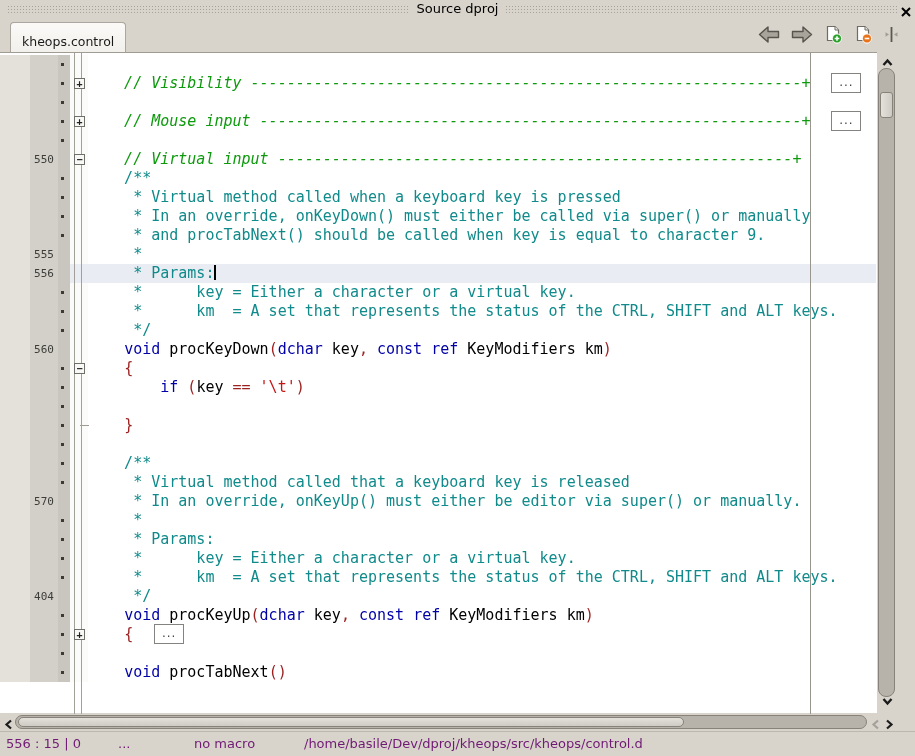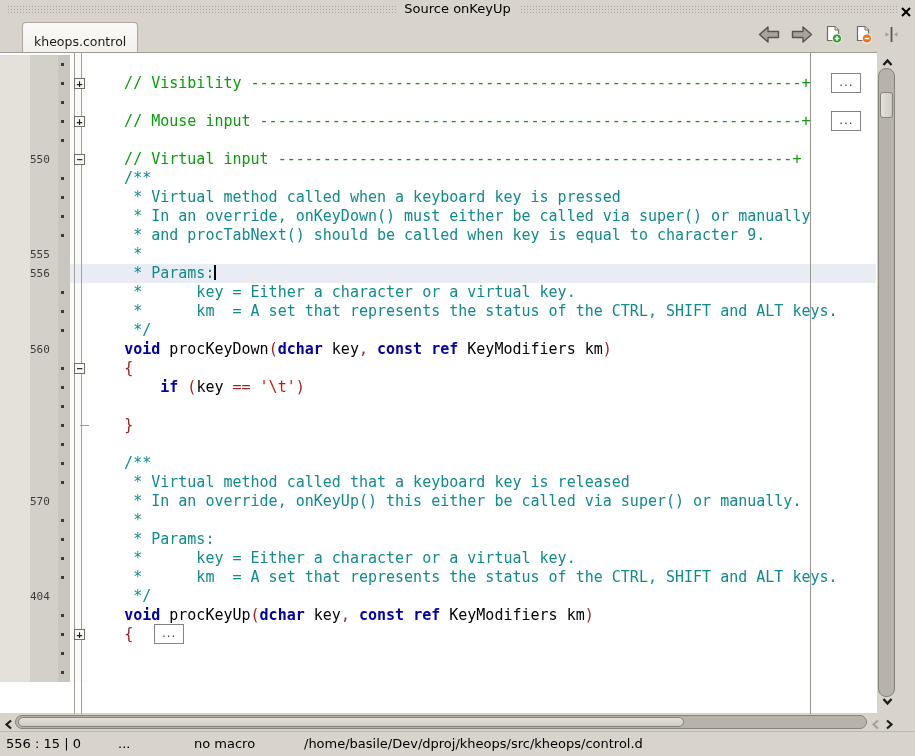--- a/index.html
+++ b/index.html
@@ -13,43 +13,43 @@
   .titlebar{position:absolute;left:0;top:0;width:915px;height:19px}
   .titlebar .grip{position:absolute;left:7px;right:16px;top:5px;bottom:5px;
     background-image:radial-gradient(circle,#a6a299 0.9px,transparent 1px);
     background-size:3px 3px}
   .titlebar .title{position:absolute;left:50%;top:0;transform:translateX(-50%);
     height:19px;line-height:17px;font-size:13px;color:#000;background:#d8d4cb;
     padding:0 8px;white-space:nowrap}
   .titlebar .close{position:absolute;right:3px;top:3px;width:12px;height:12px;cursor:pointer}
   
   .tabbar{position:absolute;left:0;top:19px;width:915px;height:31px}
-  .tab{position:absolute;left:22px;top:3px;height:36px;box-sizing:border-box;
+  .tab{position:absolute;left:10px;top:3px;height:36px;box-sizing:border-box;
     border:1px solid #aaa69d;border-bottom:none;border-radius:4px 4px 0 0;
     background:linear-gradient(#fbfaf8,#f0eee9);
     font-size:12.5px;line-height:26px;color:#1a1a1a;padding:6px 11px;white-space:nowrap}
   .tools{position:absolute;right:16px;top:6px;display:flex;gap:11px;align-items:center}
   .tools .btn{display:block;cursor:pointer}
   
   .editor-shell{position:absolute;left:0;top:52px;width:897px;height:661px;
     background:#ffffff;border-top:1px solid #a09c94;box-sizing:content-box}
   .rows{position:absolute;left:0;top:2px;width:876px;height:659px;overflow:hidden}
   .row{display:flex;height:19px}
   .ga{width:30px;background:#e4e1da;flex:none}
   .gb{width:28px;background:#d3d0c9;flex:none;font-family:"DejaVu Sans Mono",monospace;
-    font-size:11px;line-height:19px;color:#3c3c38;text-align:left}
+    font-size:11px;line-height:19px;color:#3c3c38;text-align:center}
   .gc{width:12px;background:#c9c6bf;flex:none;position:relative}
   .gc .dot{position:absolute;left:3px;top:8px;width:3px;height:3px;background:#3a3a36}
   .gf{width:18px;background:#fbfbf9;flex:none;position:relative}
   .code{flex:1;white-space:pre;font-family:"DejaVu Sans Mono",monospace;
     font-size:15px;line-height:19px;color:#000;overflow:visible}
   .row.cur .gf,.row.cur .code{background:var(--curline)}
   .t-pl{color:var(--plain)}
-  .t-kw{color:var(--keyword);font-weight:bold}
-  .t-cmt{color:var(--comment);}
+  .t-kw{color:var(--keyword);font-weight:normal}
+  .t-cmt{color:var(--comment);font-style:italic}
   .t-doc{color:var(--ddoc)}
   .t-str{color:var(--string)}
   .t-sym{color:var(--symbol)}
   .fbox{position:absolute;left:4px;top:4px;width:11px;height:11px;box-sizing:border-box;
     border:1px solid #6f6f6a;background:#f8f8f6;z-index:2;
     font:bold 10px/9px "DejaVu Sans Mono",monospace;text-align:center;color:#222;cursor:pointer}
   .foot{position:absolute;left:10px;top:9px;width:9px;height:1px;background:#9e9b93}
   .vline{position:absolute;top:0;height:661px;width:1px;z-index:1;pointer-events:none;background:#a3a098}
   .vline.margin{background:#98958d}
   .hint{display:inline-block;margin-left:21px;width:30px;height:20px;box-sizing:border-box;
@@ -65,33 +65,33 @@
     background:linear-gradient(90deg,#e4e1db,#cecbc4);border:1px solid #87837a;border-radius:3px;cursor:pointer}
   .sb-arrow{position:absolute;cursor:pointer}
   .hsb{position:absolute;left:0;top:713px;width:897px;height:18px;background:#d8d4cb}
   .hsb .trough{position:absolute;left:15px;top:2px;width:852px;height:14px;box-sizing:border-box;
     background:#b7b3ab;border:1px solid #87837a;border-radius:7px}
   .hsb .thumb{position:absolute;left:2px;top:1px;width:666px;height:10px;box-sizing:border-box;
     background:linear-gradient(#e4e1db,#cecbc4);border:1px solid #87837a;border-radius:5px;cursor:pointer}
   .corner{position:absolute;left:897px;top:52px;width:18px;height:679px;background:#d8d4cb}
   
   .statusbar{position:absolute;left:0;top:731px;width:915px;height:25px;
-    border-top:1px solid #bcb8b0;font-size:13px;color:#000000;line-height:24px;background:#d8d4cb}
+    border-top:1px solid #bcb8b0;font-size:13px;color:#701a75;line-height:24px;background:#d8d4cb}
   .statusbar span{position:absolute;white-space:nowrap}
   .st-pos{left:6px}
   .st-pending{left:118px}
   .st-macro{left:194px}
   .st-path{left:304px}
 </style>
 </head>
 <body>
 
 <div class="titlebar">
   <div class="grip"></div>
-  <span class="title">Source onKeyUp</span>
+  <span class="title">Source dproj</span>
   <span class="close">
     <svg width="12" height="12" viewBox="0 0 12 12">
         <path d="M2 2 L10 10 M10 2 L2 10" stroke="#000" stroke-width="2"></path>
       </svg>
   </span>
 </div>
 
 <div class="tabbar">
   <div class="tab">kheops.control</div>
   <div class="tools">
@@ -339,21 +339,21 @@
           <div class="dot"></div>
         </div>
         <div class="gf"></div>
         <div class="code"><span class="t-doc">     * Virtual method called that a keyboard key is released</span></div>
       </div>
       <div class="row">
         <div class="ga"></div>
         <div class="gb">570</div>
         <div class="gc"></div>
         <div class="gf"></div>
-        <div class="code"><span class="t-doc">     * In an override, onKeyUp() this either be called via super() or manually.</span></div>
+        <div class="code"><span class="t-doc">     * In an override, onKeyUp() must either be editor via super() or manually.</span></div>
       </div>
       <div class="row">
         <div class="ga"></div>
         <div class="gb"></div>
         <div class="gc">
           <div class="dot"></div>
         </div>
         <div class="gf"></div>
         <div class="code"><span class="t-doc">     *</span></div>
       </div>
@@ -420,20 +420,21 @@
         <div class="gf"></div>
         <div class="code"></div>
       </div>
       <div class="row">
         <div class="ga"></div>
         <div class="gb"></div>
         <div class="gc">
           <div class="dot"></div>
         </div>
         <div class="gf"></div>
+        <div class="code"><span class="t-pl">    </span><span class="t-kw">void</span><span class="t-pl"> procTabNext</span><span class="t-sym">()</span></div>
       </div>
     </div>
   <div class="vline" style="left:74px"></div>
   <div class="vline" style="left:81px"></div>
   <div class="vline margin" style="left:810px"></div>
 </div>
 
 <div class="vsb">
   <span class="sb-arrow" style="left:4px;top:2px">
     <svg width="13" height="12" viewBox="0 0 13 12">

